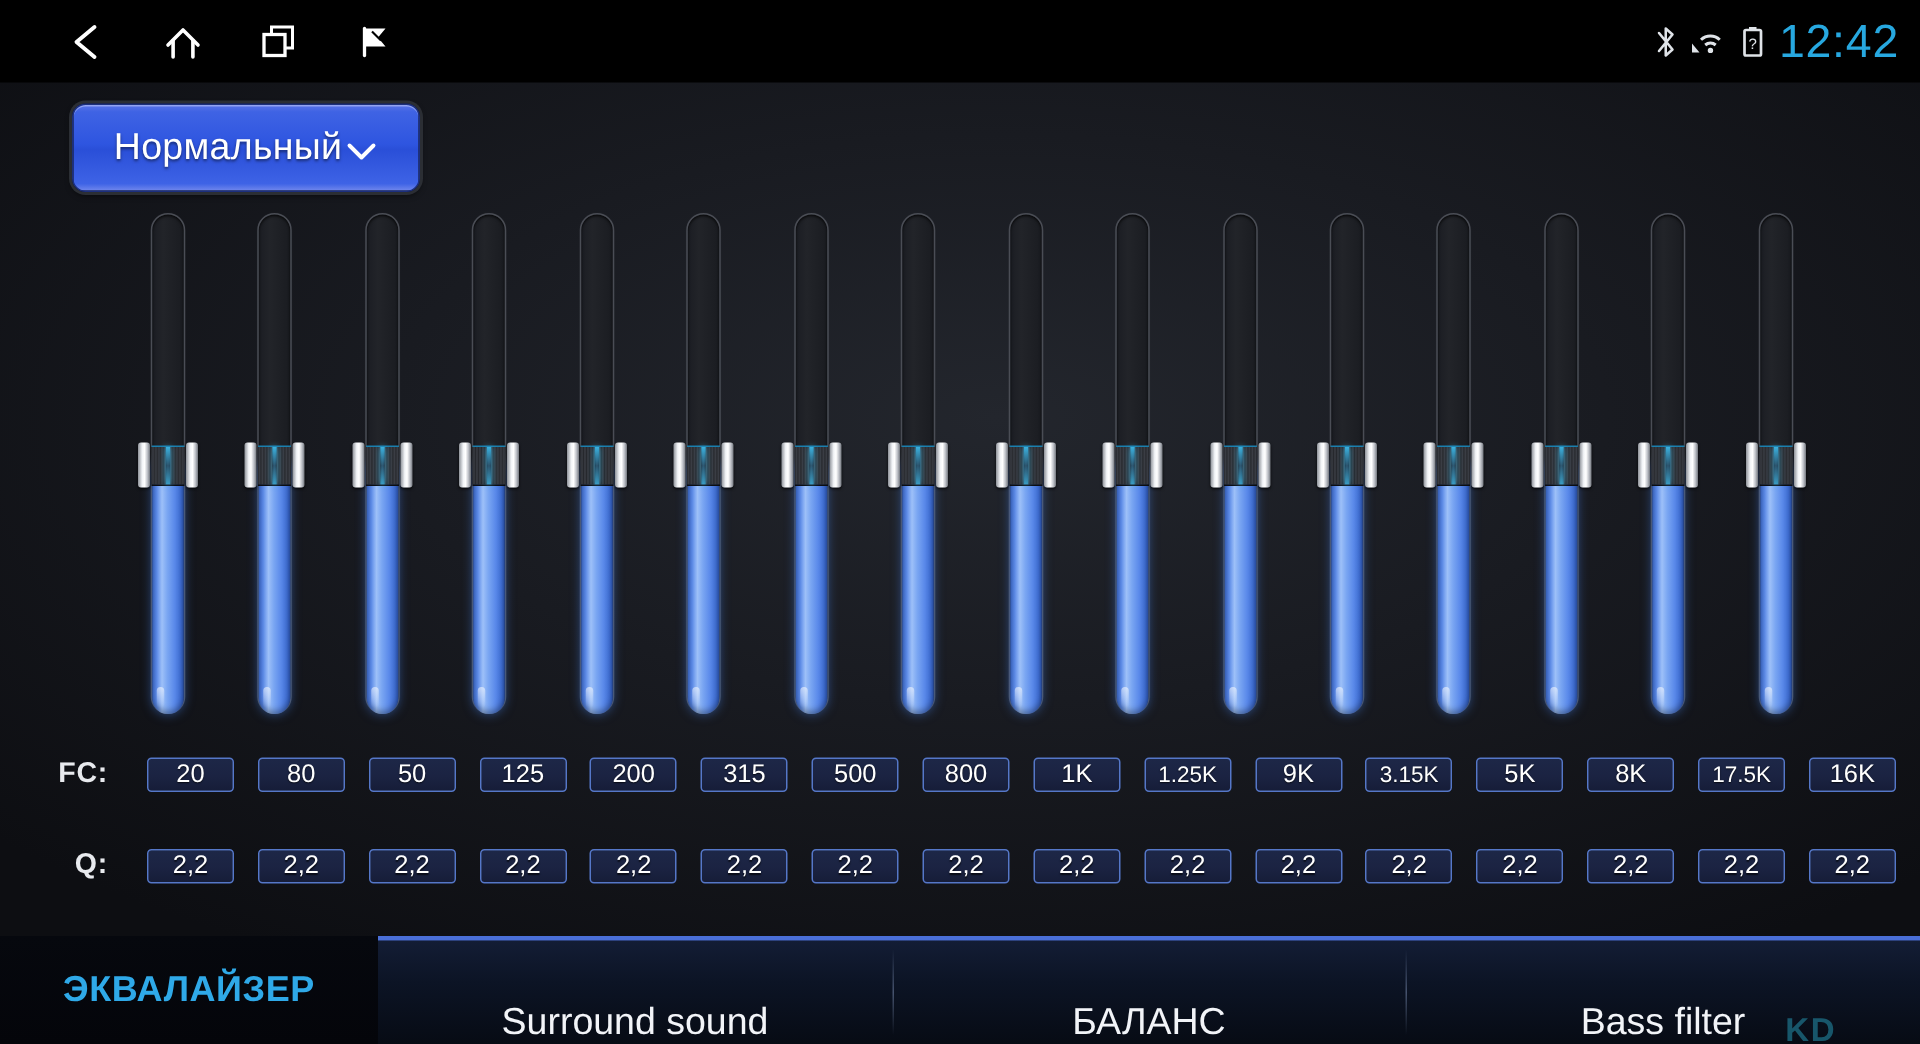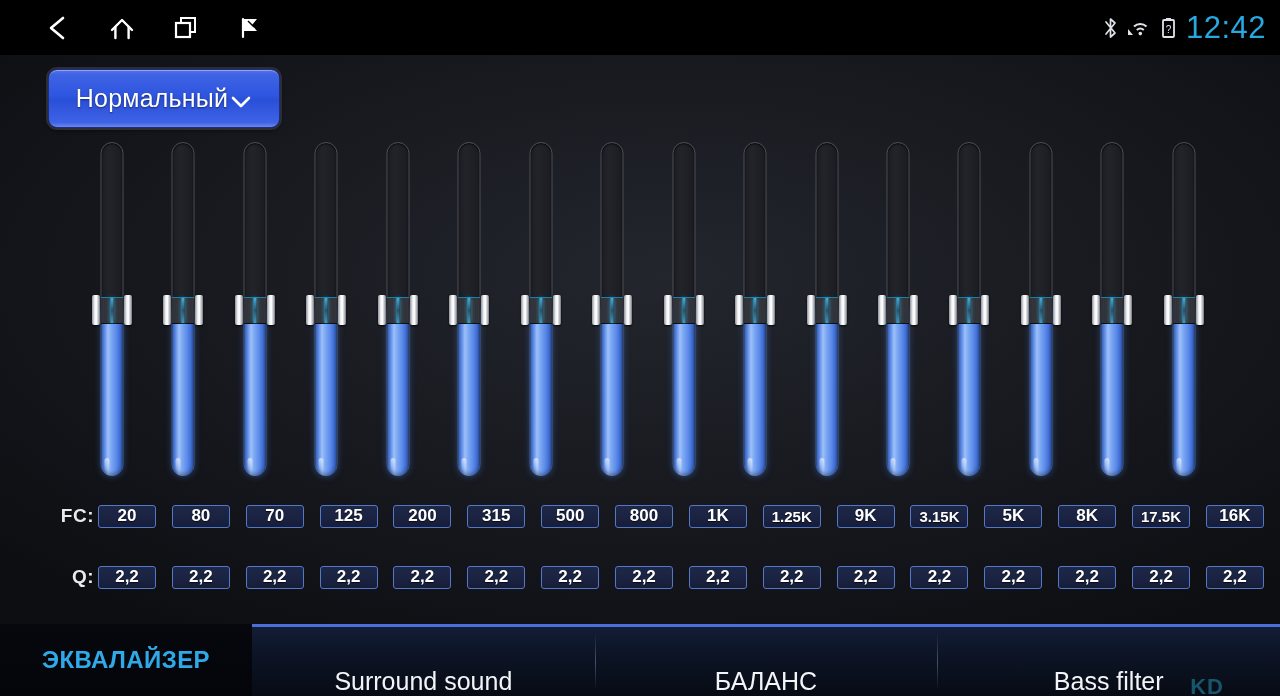--- a/index.html
+++ b/index.html
@@ -114,35 +114,34 @@
   }
 
   
   .row {
     position:absolute; left:0; width:1280px;
     display:flex; align-items:center;
   }
   .row-fc { top:496px; height:40px; }
   .row-q  { top:557px; height:40px; }
   .row-label {
-    width:98px; text-align:right; padding-right:4px;
+    width:98px; text-align:right; padding-right:26px;
     color:#e8eaee; font-size:19px; font-weight:bold;
     letter-spacing:.5px;
   }
   .cells { flex:1; display:flex; justify-content:space-between; padding-right:16px; }
   .cell {
     width:58px; height:23px;
     background:linear-gradient(to bottom,#1d2747 0%, #1b2342 55%, #161d38 100%);
     border:1px solid #5577c8;
     border-radius:3px;
     color:#fff; font-size:17px;
     display:flex; align-items:center; justify-content:center;
     cursor:pointer;
     text-shadow:0 1px 1px rgba(0,0,0,.7);
-    font-weight:bold;
   }
   .cell.wide { width:58px; font-size:15px; }
 
   
   .tabbar {
     position:absolute; left:0; bottom:0; width:1280px; height:72px;
     display:flex;
   }
   .tab {
     display:flex; align-items:center; justify-content:center;
@@ -381,21 +380,21 @@
           <div class="grip"></div>
         </div>
       </div>
     </div>
 
   <div class="row row-fc">
     <div class="row-label">FC:</div>
     <div class="cells" id="fc-cells">
         <div class="cell">20</div>
         <div class="cell">80</div>
-        <div class="cell">70</div>
+        <div class="cell">50</div>
         <div class="cell">125</div>
         <div class="cell">200</div>
         <div class="cell">315</div>
         <div class="cell">500</div>
         <div class="cell">800</div>
         <div class="cell">1K</div>
         <div class="cell wide">1.25K</div>
         <div class="cell">9K</div>
         <div class="cell wide">3.15K</div>
         <div class="cell">5K</div>

